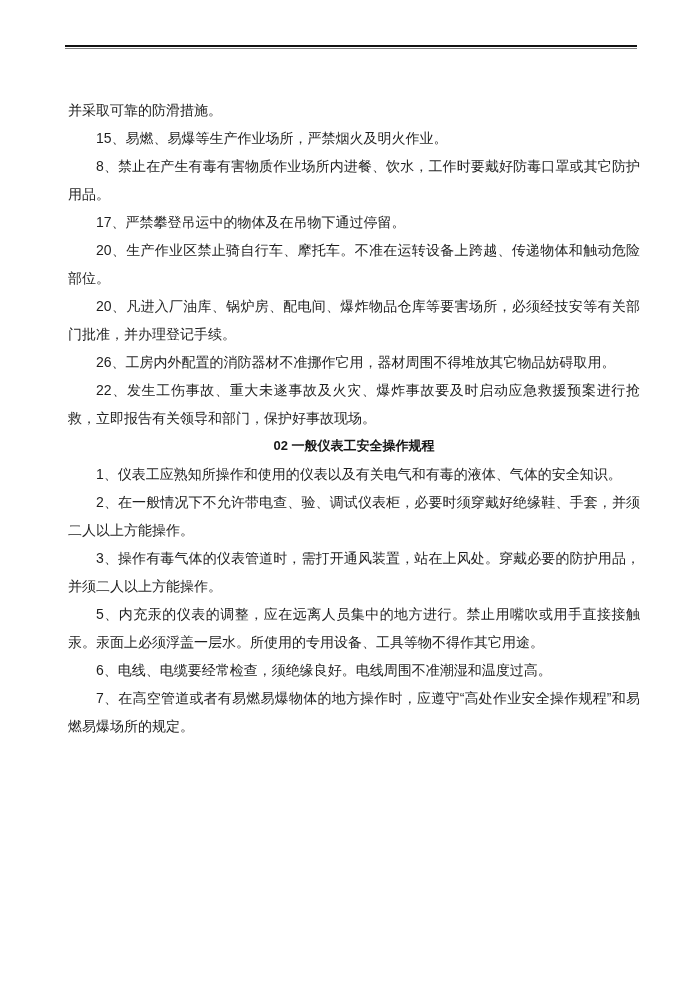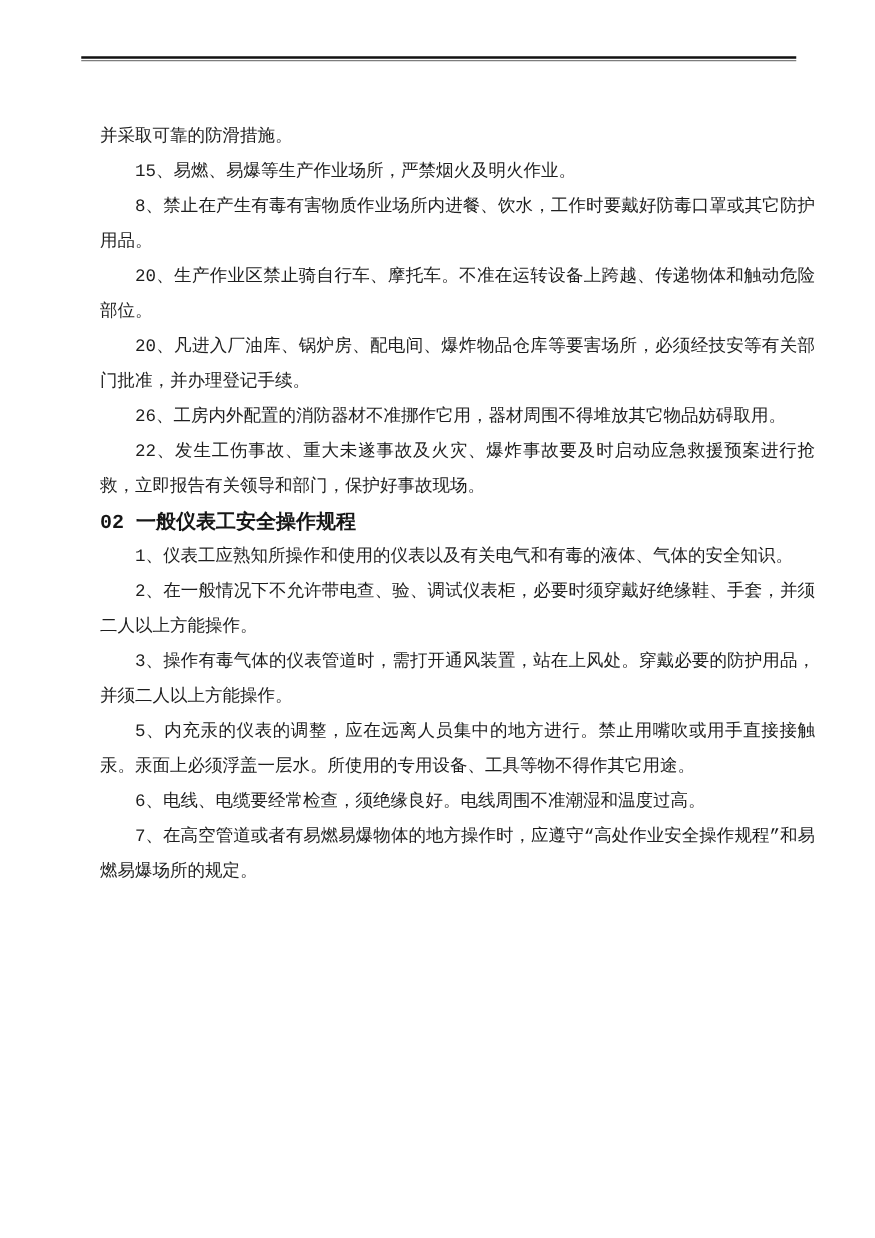--- a/index.html
+++ b/index.html
@@ -26,64 +26,65 @@
     height: 2px;
     background: #121212;
   }
   .header-rule .rule-thin {
     height: 1px;
     background: #7d7d7d;
     margin-top: 1px;
   }
   .content {
     position: absolute;
-    left: 80px;
+    left: 68px;
     top: 96px;
     width: 572px;
     font-size: 14px;
     line-height: 28px;
     text-align: justify;
     text-justify: inter-ideograph;
-    font-family: Liberation Mono, monospace;
   }
   .para {
     margin: 0;
     padding: 0;
     text-indent: 2em;
     word-break: normal;
   }
   .para.no-indent {
     text-indent: 0;
   }
   .section-heading {
     margin: 0;
     padding: 0;
-    font-size: 16px;
+    font-size: 13px;
     line-height: 28px;
     font-weight: bold;
+    text-align: center;
     text-indent: 0;
     color: #161616;
   }
 </style>
 </head>
 <body>
 
 <div class="page">
 
   <div class="header-rule">
     <div class="rule-thick"></div>
     <div class="rule-thin"></div>
   </div>
 
   <div class="content">
 
     <p class="para no-indent">并采取可靠的防滑措施。</p>
 
     <p class="para">15、易燃、易爆等生产作业场所，严禁烟火及明火作业。</p>
     <p class="para">8、禁止在产生有毒有害物质作业场所内进餐、饮水，工作时要戴好防毒口罩或其它防护用品。</p>
+    <p class="para">17、严禁攀登吊运中的物体及在吊物下通过停留。</p>
     <p class="para">20、生产作业区禁止骑自行车、摩托车。不准在运转设备上跨越、传递物体和触动危险部位。</p>
     <p class="para">20、凡进入厂油库、锅炉房、配电间、爆炸物品仓库等要害场所，必须经技安等有关部门批准，并办理登记手续。</p>
     <p class="para">26、工房内外配置的消防器材不准挪作它用，器材周围不得堆放其它物品妨碍取用。</p>
     <p class="para">22、发生工伤事故、重大未遂事故及火灾、爆炸事故要及时启动应急救援预案进行抢救，立即报告有关领导和部门，保护好事故现场。</p>
 
     <h2 class="section-heading">02 一般仪表工安全操作规程</h2>
 
     <p class="para">1、仪表工应熟知所操作和使用的仪表以及有关电气和有毒的液体、气体的安全知识。</p>
     <p class="para">2、在一般情况下不允许带电查、验、调试仪表柜，必要时须穿戴好绝缘鞋、手套，并须二人以上方能操作。</p>
     <p class="para">3、操作有毒气体的仪表管道时，需打开通风装置，站在上风处。穿戴必要的防护用品，并须二人以上方能操作。</p>

